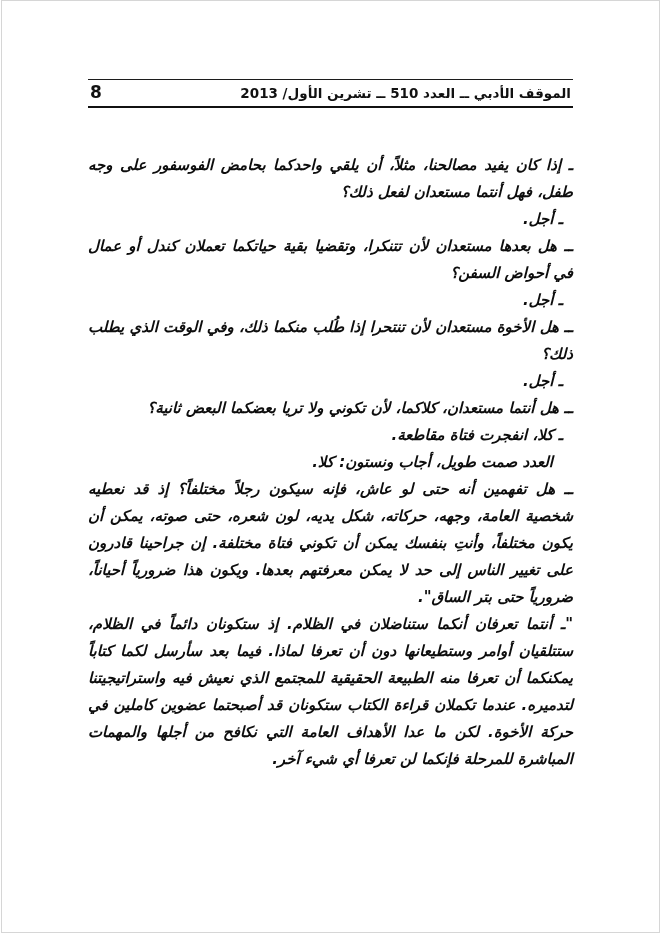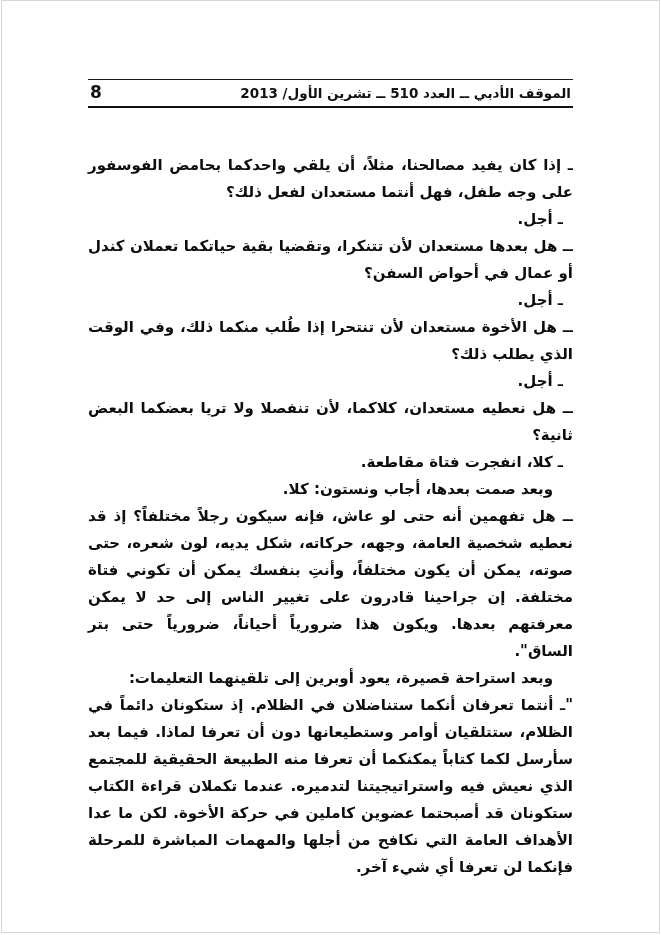--- a/index.html
+++ b/index.html
@@ -52,20 +52,21 @@
     margin-top: 44px;
     color: #0d0d0d;
     font-size: 15px;
     font-weight: 700;
     line-height: 27px;
     text-align: justify;
   }
 
   .para {
     text-indent: 0;
+    font-style: italic;
   }
 
   .para.dialogue-short {
     text-indent: 10px;
   }
 
   .para.narration-indent {
     text-indent: 20px;
   }
 </style>
@@ -80,22 +81,21 @@
       <span class="page-number">8</span>
     </header>
 
     <main class="page-body">
       <p class="para dialogue-long">ـ إذا كان يفيد مصالحنا، مثلاً، أن يلقي واحدكما بحامض الفوسفور على وجه طفل، فهل أنتما مستعدان لفعل ذلك؟</p>
       <p class="para dialogue-short">ـ أجل.</p>
       <p class="para dialogue-long">ــ هل بعدها مستعدان لأن تتنكرا، وتقضيا بقية حياتكما تعملان كندل أو عمال في أحواض السفن؟</p>
       <p class="para dialogue-short">ـ أجل.</p>
       <p class="para dialogue-long">ــ هل الأخوة مستعدان لأن تنتحرا إذا طُلب منكما ذلك، وفي الوقت الذي يطلب ذلك؟</p>
       <p class="para dialogue-short">ـ أجل.</p>
-      <p class="para dialogue-long">ــ هل نعطيه مستعدان، كلاكما، لأن تنفصلا ولا تريا بعضكما البعض ثانية؟</p>
+      <p class="para dialogue-long">ــ هل أنتما مستعدان، كلاكما، لأن تكوني ولا تريا بعضكما البعض ثانية؟</p>
       <p class="para dialogue-short">ـ كلا، انفجرت فتاة مقاطعة.</p>
-      <p class="para narration-indent">وبعد صمت بعدها، أجاب ونستون: كلا.</p>
+      <p class="para narration-indent">العدد صمت طويل، أجاب ونستون: كلا.</p>
       <p class="para dialogue-long">ــ هل تفهمين أنه حتى لو عاش، فإنه سيكون رجلاً مختلفاً؟ إذ قد نعطيه شخصية العامة، وجهه، حركاته، شكل يديه، لون شعره، حتى صوته، يمكن أن يكون مختلفاً، وأنتِ بنفسك يمكن أن تكوني فتاة مختلفة. إن جراحينا قادرون على تغيير الناس إلى حد لا يمكن معرفتهم بعدها. ويكون هذا ضرورياً أحياناً، ضرورياً حتى بتر الساق".</p>
-      <p class="para narration-indent">وبعد استراحة قصيرة، يعود أوبرين إلى تلقينهما التعليمات:</p>
       <p class="para quote-block">"ـ أنتما تعرفان أنكما ستناضلان في الظلام. إذ ستكونان دائماً في الظلام، ستتلقيان أوامر وستطيعانها دون أن تعرفا لماذا. فيما بعد سأرسل لكما كتاباً يمكنكما أن تعرفا منه الطبيعة الحقيقية للمجتمع الذي نعيش فيه واستراتيجيتنا لتدميره. عندما تكملان قراءة الكتاب ستكونان قد أصبحتما عضوين كاملين في حركة الأخوة. لكن ما عدا الأهداف العامة التي نكافح من أجلها والمهمات المباشرة للمرحلة فإنكما لن تعرفا أي شيء آخر.</p>
     </main>
 
   </div>
 </div>
 
 </body></html>

